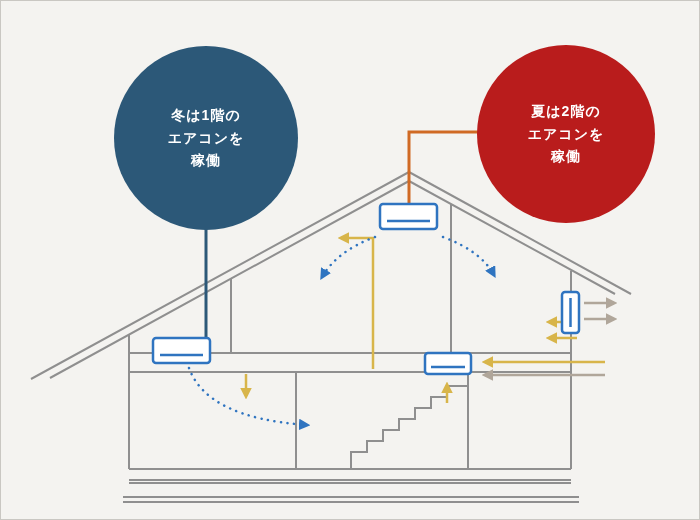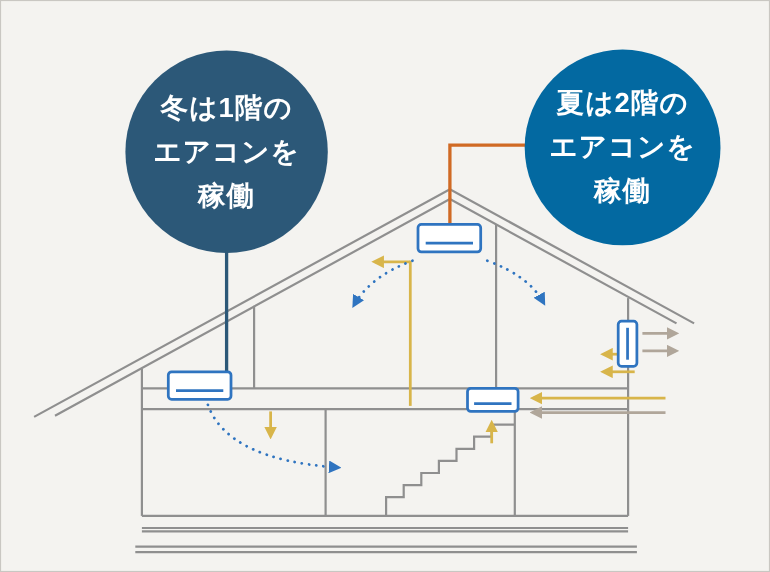--- a/index.html
+++ b/index.html
@@ -12,26 +12,26 @@
     overflow:hidden;
     font-family:"Liberation Sans","DejaVu Sans",sans-serif;
   }
   .stage svg{position:absolute;left:0;top:0;}
   .callout{
     position:absolute;
     border-radius:50%;
     display:flex;flex-direction:column;
     align-items:center;justify-content:center;
     color:#ffffff;font-weight:bold;
-    font-size:25px;line-height:1.6;
+    font-size:14px;line-height:1.6;
     text-align:left;letter-spacing:1px;
     z-index:2;
   }
   .callout-winter{left:113px;top:45px;width:184px;height:184px;background:#2c5878;}
-  .callout-summer{left:476px;top:44px;width:178px;height:178px;background:#0369a1;}
+  .callout-summer{left:476px;top:44px;width:178px;height:178px;background:#b91c1c;}
   .cl{display:block;}
 </style>
 </head>
 <body>
 
 <div class="stage">
 
   <svg width="700" height="520" viewBox="0 0 700 520">
     <defs>
       <marker id="arrB" viewBox="0 0 10 10" refX="7" refY="5" markerWidth="4.6" markerHeight="4.6" orient="auto">

